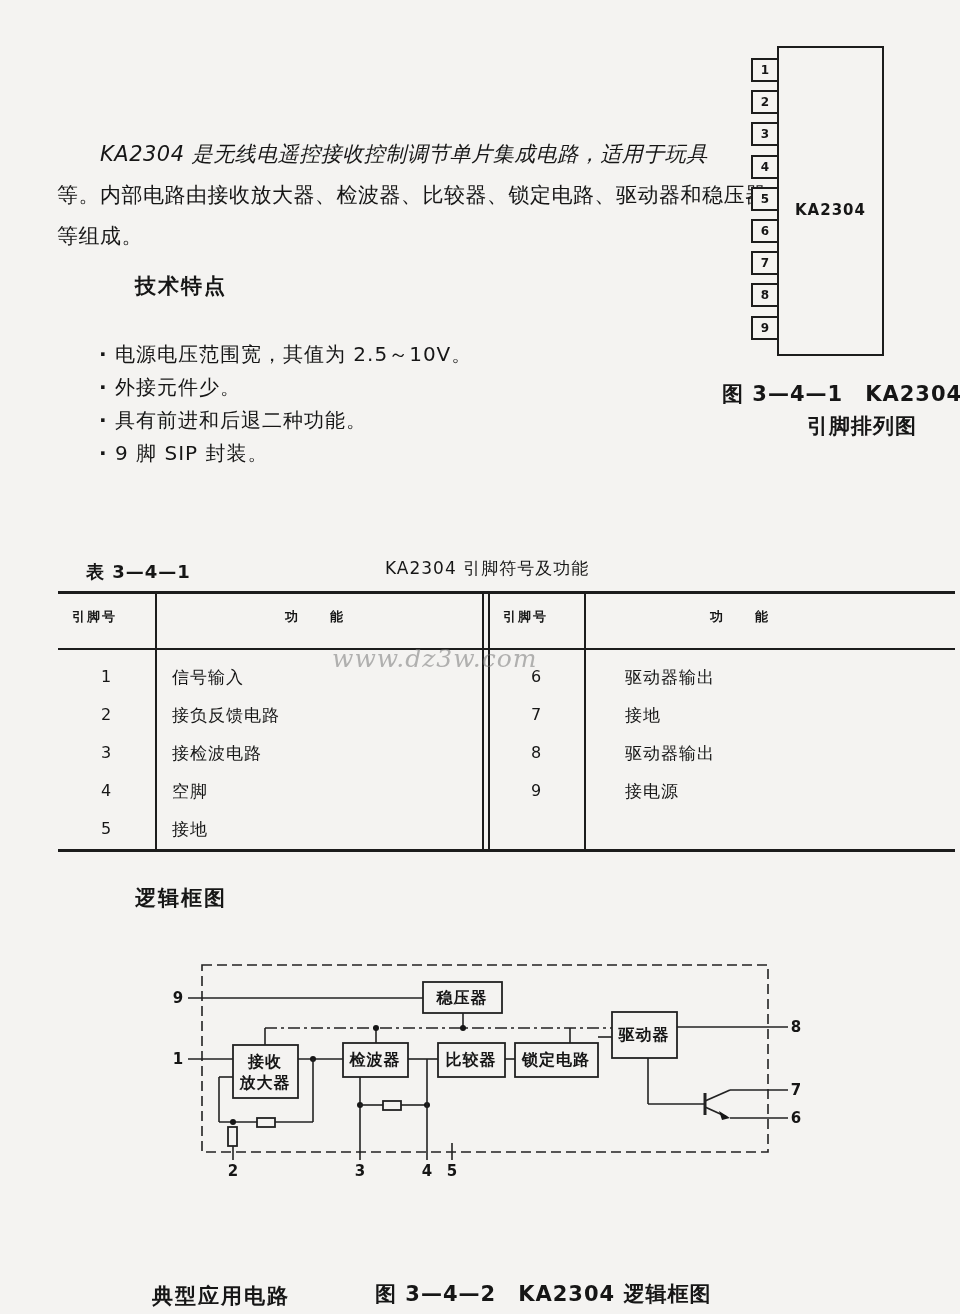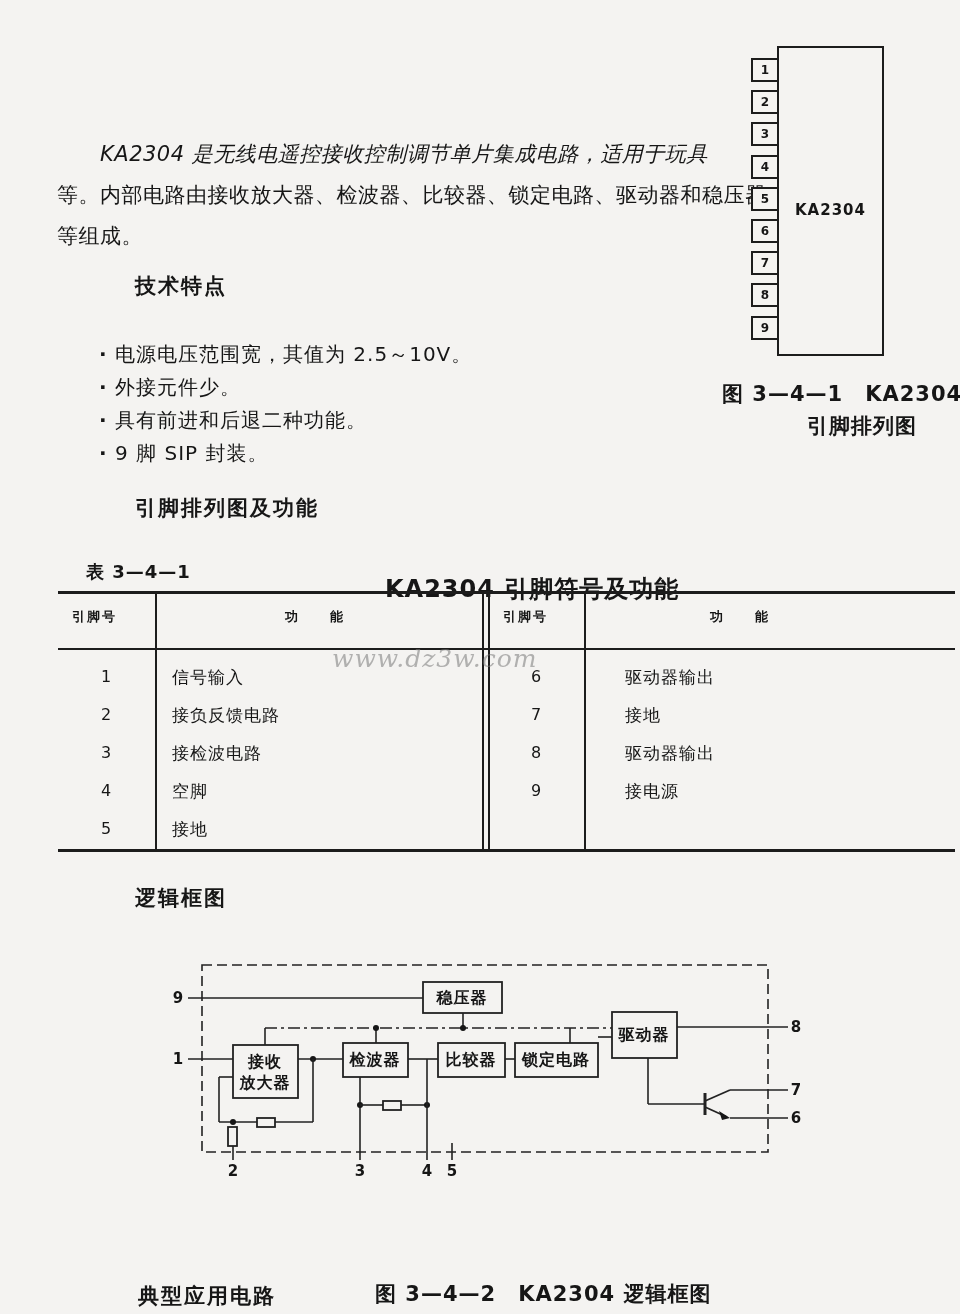--- a/index.html
+++ b/index.html
@@ -16,21 +16,21 @@
   .chip-label{font-size:15px;font-weight:bold;letter-spacing:1px;}
   .pinbox{width:24px;height:20px;border:2px solid #1c1c1c;background:#f4f3f1;
           font-size:12px;font-weight:bold;text-align:center;line-height:20px;}
   .figcap{font-size:21px;font-weight:bold;letter-spacing:1px;text-align:right;white-space:nowrap;}
   
   .tline{background:#1c1c1c;}
   .th{font-size:13px;font-weight:bold;letter-spacing:2px;white-space:nowrap;}
   .td-num{font-size:16px;text-align:center;width:40px;}
   .td-txt{font-size:17px;letter-spacing:1px;white-space:nowrap;}
   .tbl-label{font-size:18px;font-weight:bold;letter-spacing:1px;white-space:nowrap;}
-  .tbl-title{font-size:24px;font-weight:bold;letter-spacing:1px;white-space:nowrap;margin-top:16px;}
+  .tbl-title{font-size:17px;font-weight:normal;letter-spacing:1px;white-space:nowrap;}
   .watermark{font-family:"DejaVu Serif","Liberation Serif",serif;font-style:italic;
              font-size:25px;color:rgba(120,120,120,.55);letter-spacing:1px;white-space:nowrap;}
   svg text{fill:#161616;}
   .svg-box-label{font-size:16px;font-weight:bold;letter-spacing:1px;}
   .svg-pin{font-size:15px;font-weight:bold;}
 </style>
 </head>
 <body>
 
 <div id="page">
@@ -52,21 +52,20 @@
   <div class="abs pinbox" style="left:751px;top:316px;">9</div>
   <div class="abs figcap" style="left:722px;top:380px;width:195px;">图 3—4—1　KA2304</div>
   <div class="abs figcap" style="left:722px;top:412px;width:195px;">引脚排列图</div>
 
   <div class="abs h1" style="left:95px;top:272px;">技术特点</div>
   <div class="abs bullet-row" style="left:99px;top:341px;"><span class="dot">·</span><span>电源电压范围宽，其值为 2.5～10V。</span></div>
   <div class="abs bullet-row" style="left:99px;top:374px;"><span class="dot">·</span><span>外接元件少。</span></div>
   <div class="abs bullet-row" style="left:99px;top:407px;"><span class="dot">·</span><span>具有前进和后退二种功能。</span></div>
   <div class="abs bullet-row" style="left:99px;top:440px;"><span class="dot">·</span><span>9 脚 SIP 封装。</span></div>
 
-  <div class="abs h1" style="left:95px;top:494px;">引脚排列图及功能</div>
   <div class="abs tbl-label" style="left:86px;top:560px;">表 3—4—1</div>
   <div class="abs tbl-title" style="left:385px;top:557px;">KA2304 引脚符号及功能</div>
 
   <div class="abs tline" style="left:58px;top:591px;width:897px;height:3px;"></div>
   <div class="abs tline" style="left:58px;top:648px;width:897px;height:2px;"></div>
   <div class="abs tline" style="left:58px;top:849px;width:897px;height:3px;"></div>
   <div class="abs tline" style="left:155px;top:591px;width:2px;height:261px;"></div>
   <div class="abs tline" style="left:482px;top:591px;width:2px;height:261px;"></div>
   <div class="abs tline" style="left:488px;top:591px;width:2px;height:261px;"></div>
   <div class="abs tline" style="left:584px;top:591px;width:2px;height:261px;"></div>
@@ -187,15 +186,15 @@
     <circle cx="267" cy="150" r="3" fill="#161616"></circle>
     <line x1="267" y1="104" x2="267" y2="205" stroke="#222" stroke-width="1.6"></line>
     <text class="svg-pin" x="267" y="221" text-anchor="middle">4</text>
 
     <line x1="292" y1="188" x2="292" y2="205" stroke="#222" stroke-width="1.6"></line>
     <text class="svg-pin" x="292" y="221" text-anchor="middle">5</text>
   </svg>
 
   <div class="abs figcap" style="left:375px;top:1280px;">图 3—4—2　KA2304 逻辑框图</div>
 
-  <div class="abs h1" style="left:98px;top:1282px;text-align:right;">典型应用电路</div>
+  <div class="abs h1" style="left:112px;top:1282px;text-align:right;">典型应用电路</div>
 
 </div>
 
 </body></html>

